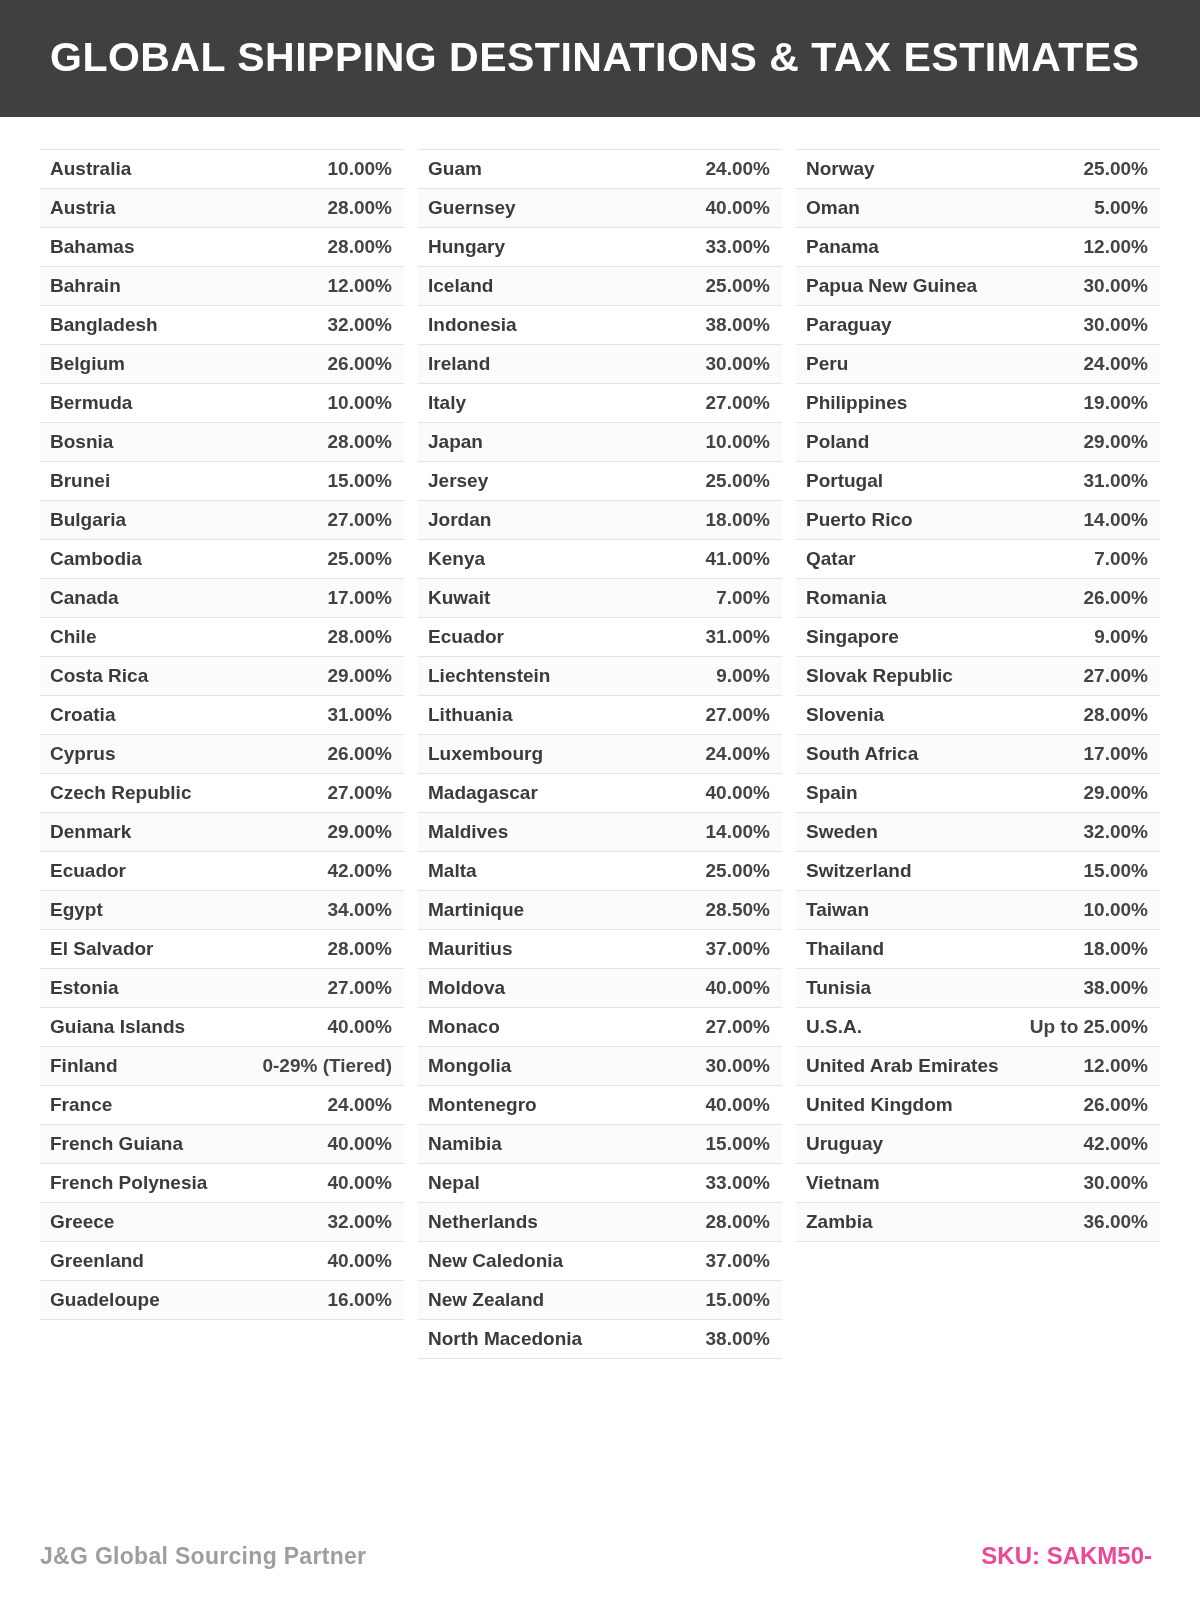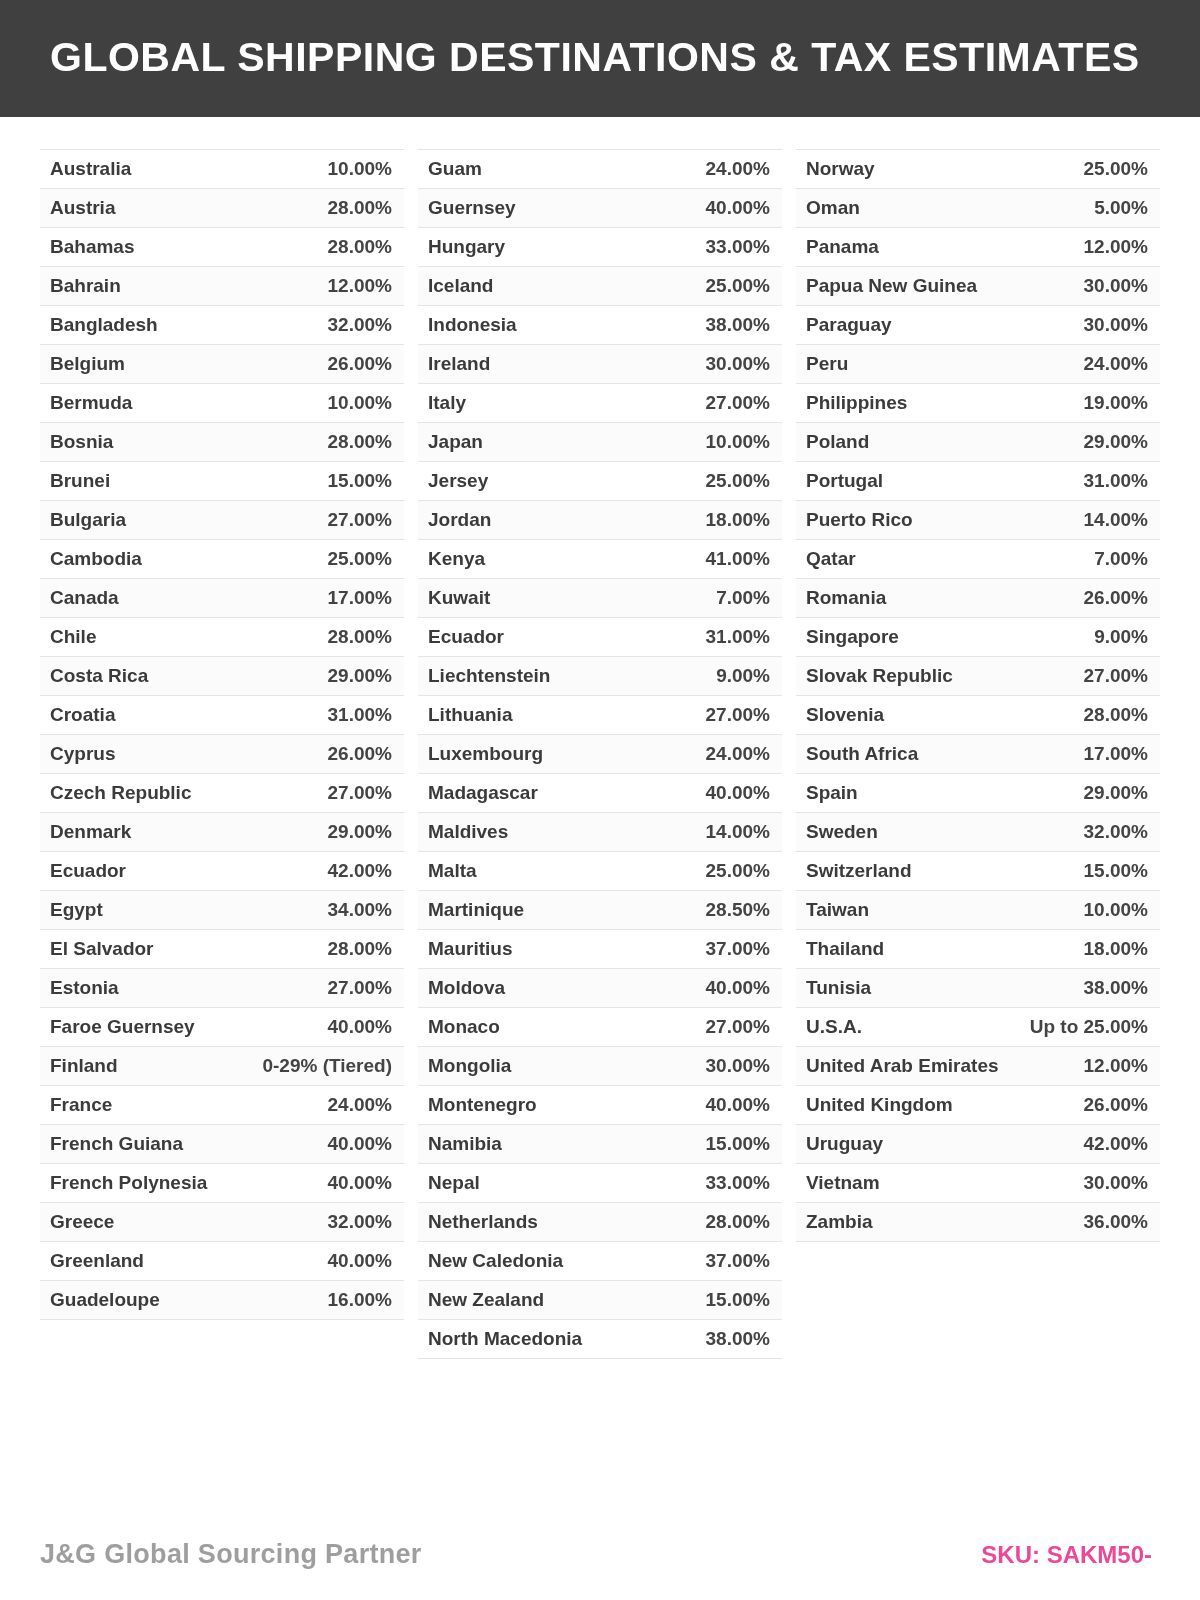--- a/index.html
+++ b/index.html
@@ -72,21 +72,21 @@
 
   
   .page-footer {
     margin-top: auto;
     display: flex;
     justify-content: space-between;
     align-items: baseline;
     padding: 0 48px 30px 40px;
   }
   .brand-name {
-    font-size: 27px;
+    font-size: 23px;
     font-weight: 700;
     color: #9e9e9e;
     letter-spacing: 0.3px;
   }
   .sku-label {
     font-size: 24px;
     font-weight: 600;
     color: #ec4899;
   }
 </style>
@@ -182,21 +182,21 @@
         </div>
         <div class="rate-row">
           <span class="country">El Salvador</span>
           <span class="rate">28.00%</span>
         </div>
         <div class="rate-row">
           <span class="country">Estonia</span>
           <span class="rate">27.00%</span>
         </div>
         <div class="rate-row">
-          <span class="country">Faroe Guernsey</span>
+          <span class="country">Guiana Islands</span>
           <span class="rate">40.00%</span>
         </div>
         <div class="rate-row">
           <span class="country">Finland</span>
           <span class="rate">0-29% (Tiered)</span>
         </div>
         <div class="rate-row">
           <span class="country">France</span>
           <span class="rate">24.00%</span>
         </div>

